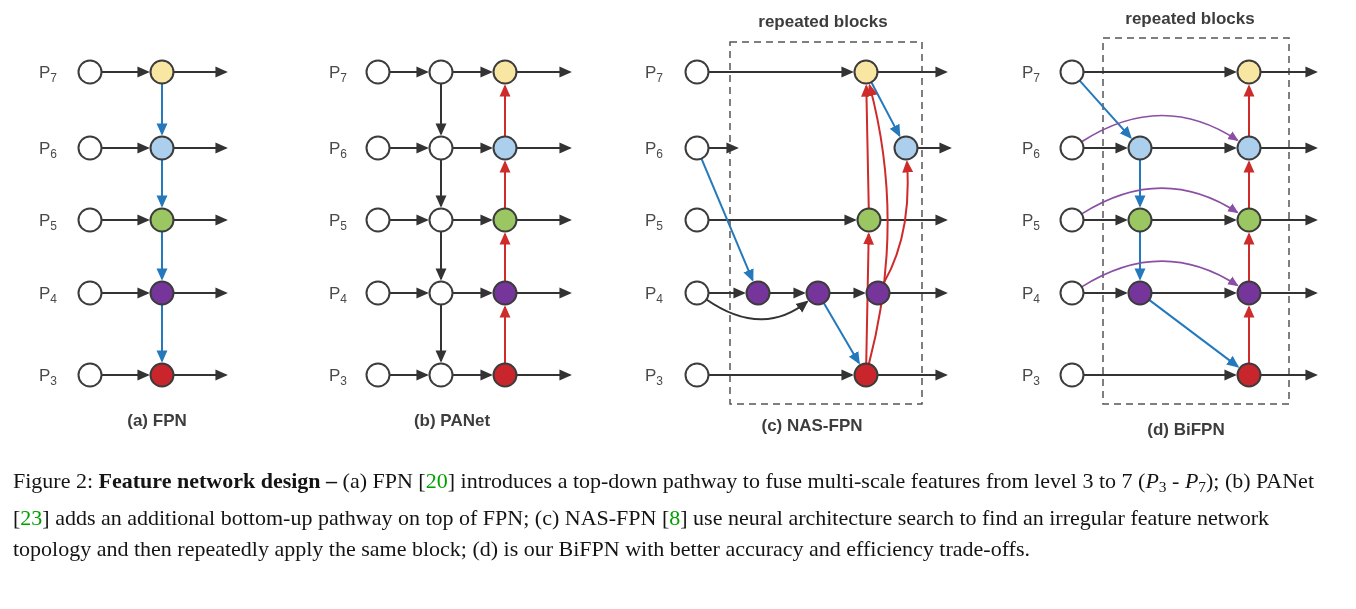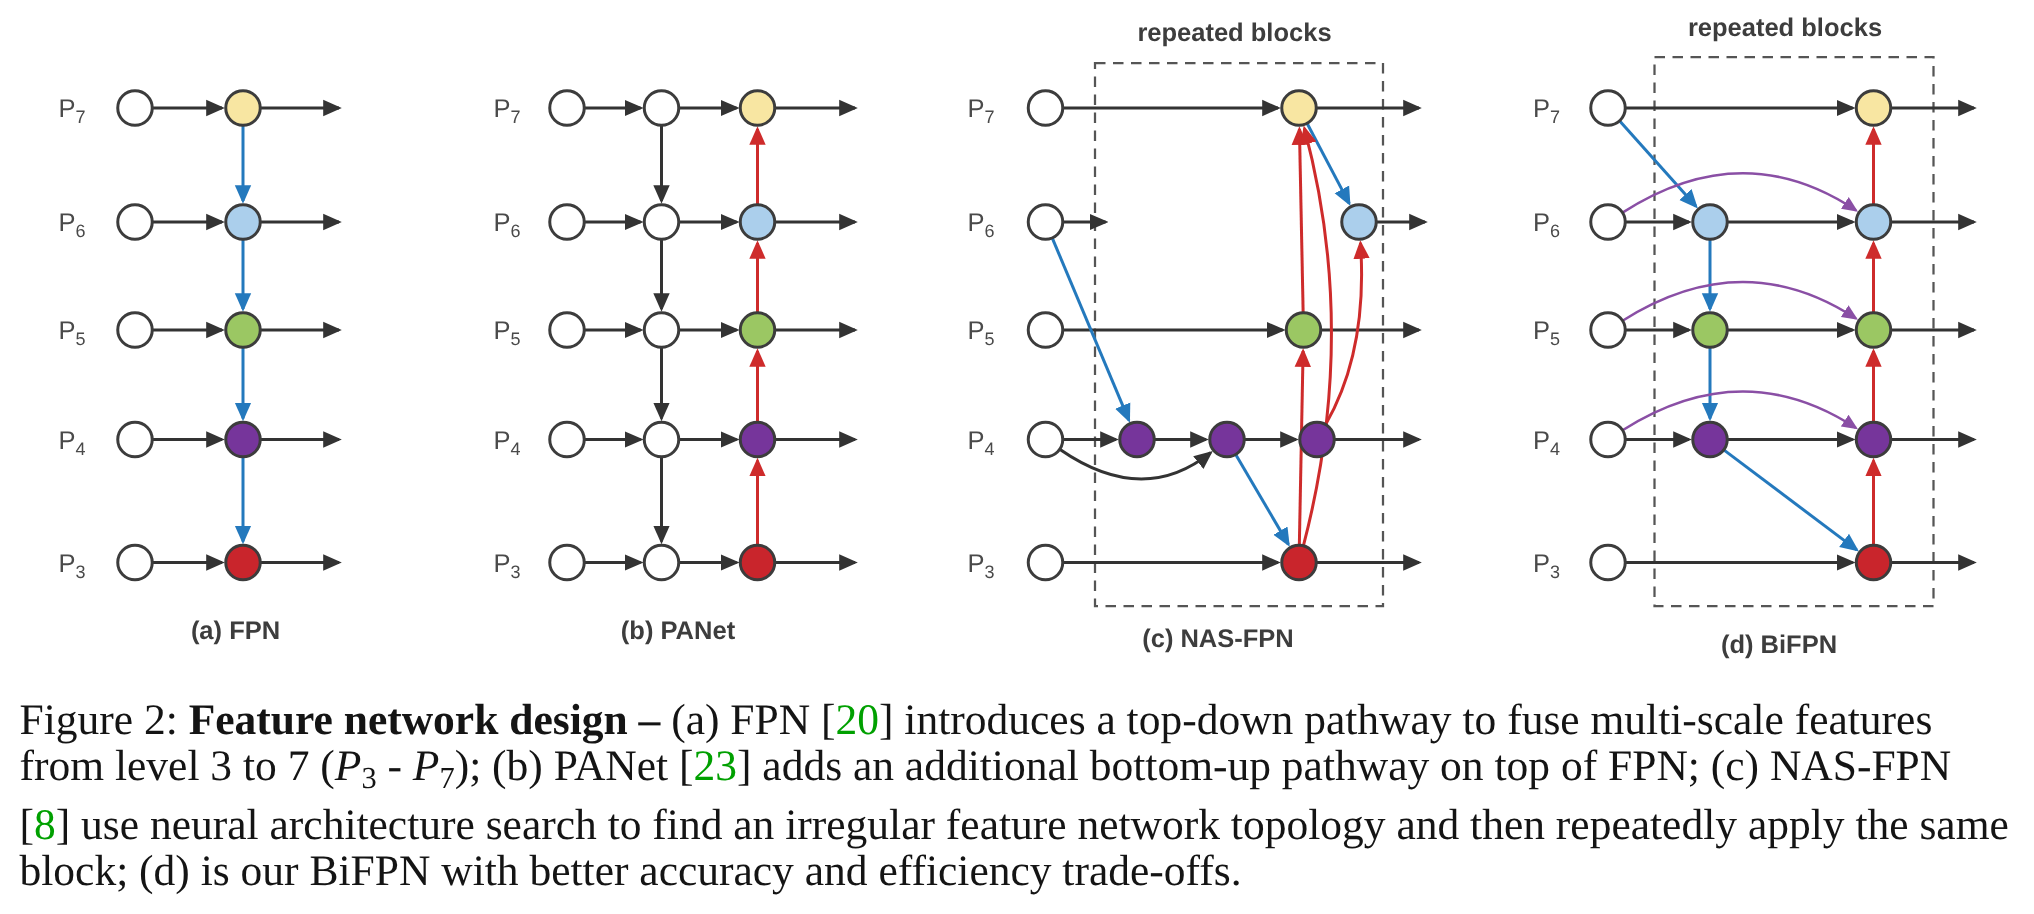--- a/index.html
+++ b/index.html
@@ -5,21 +5,21 @@
   html,body{margin:0;padding:0;background:#ffffff;}
   body{width:1356px;height:609px;font-family:"Liberation Sans",sans-serif;overflow:hidden;}
   #diagram{display:block;}
   .node{stroke:var(--node_stroke);stroke-width:2;}
   .edge{fill:none;stroke-width:2;}
   .edge.thin{stroke-width:1.7;}
   .dashedbox{fill:none;stroke:var(--dashed_box);stroke-width:1.5;stroke-dasharray:7 5;}
   .lvl{font-size:17px;fill:var(--label_text);}
   .hdr{font-size:17px;font-weight:bold;fill:var(--header_text);}
   .pcap{font-size:17px;font-weight:bold;fill:var(--header_text);}
-  #figcaption{font-family:"Liberation Serif",serif;font-size:29px;line-height:31px;color:var(--caption_text);margin:13px 15px 0 13px;}
+  #figcaption{font-family:"Liberation Serif",serif;font-size:22px;line-height:31px;color:var(--caption_text);margin:13px 15px 0 13px;}
   .seg-n{font-weight:normal;}
   .seg-b{font-weight:bold;}
   .seg-c{color:var(--cite_green);}
   .seg-m{font-style:italic;}
   .seg-ms{font-size:0.7em;vertical-align:-0.25em;}
 </style>
 </head>
 <body>
 
 <svg id="diagram" width="1356" height="452" viewBox="0 0 1356 452">

